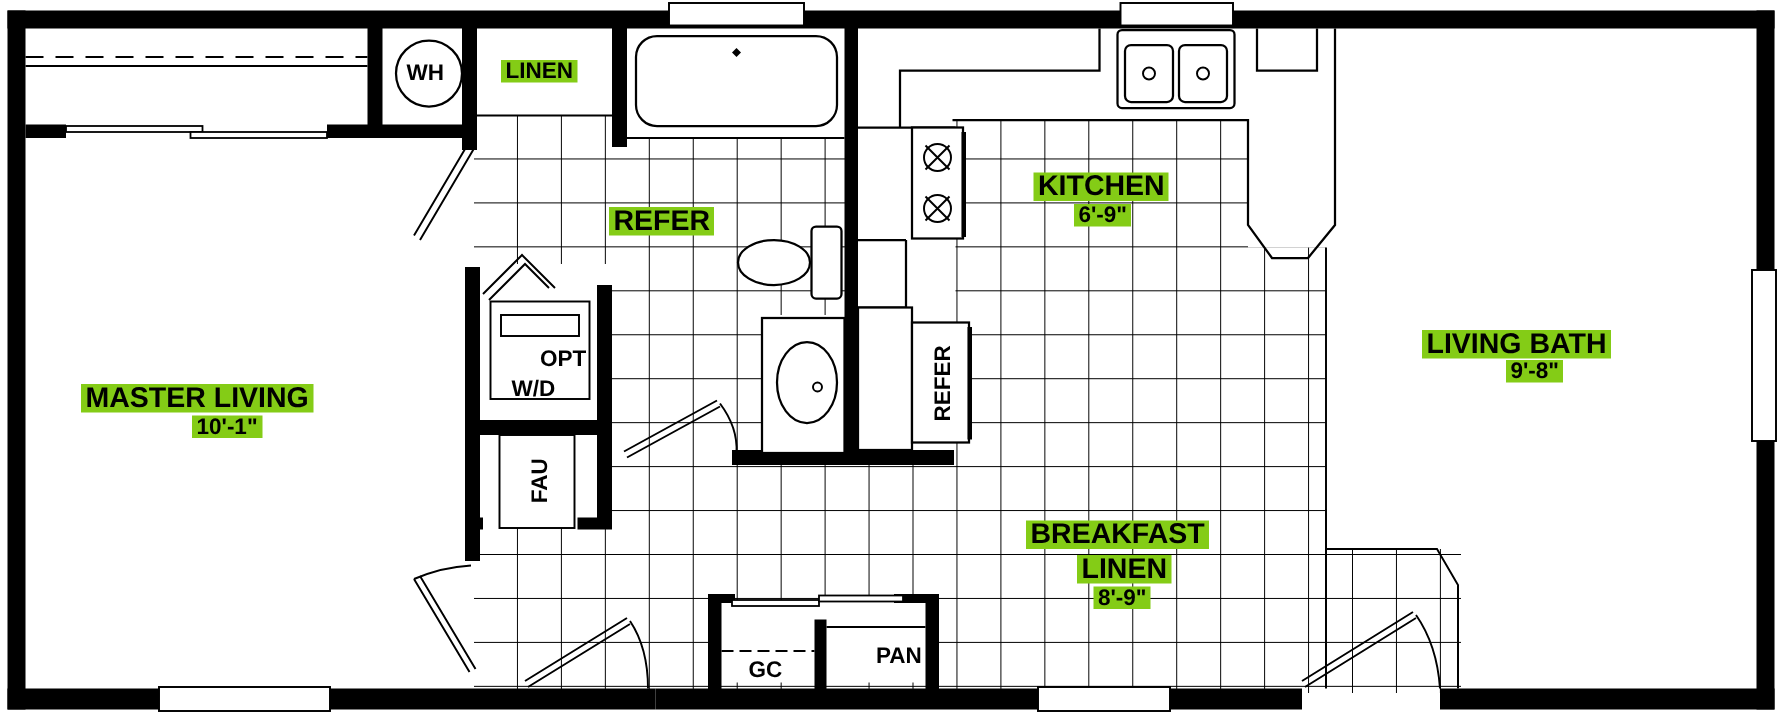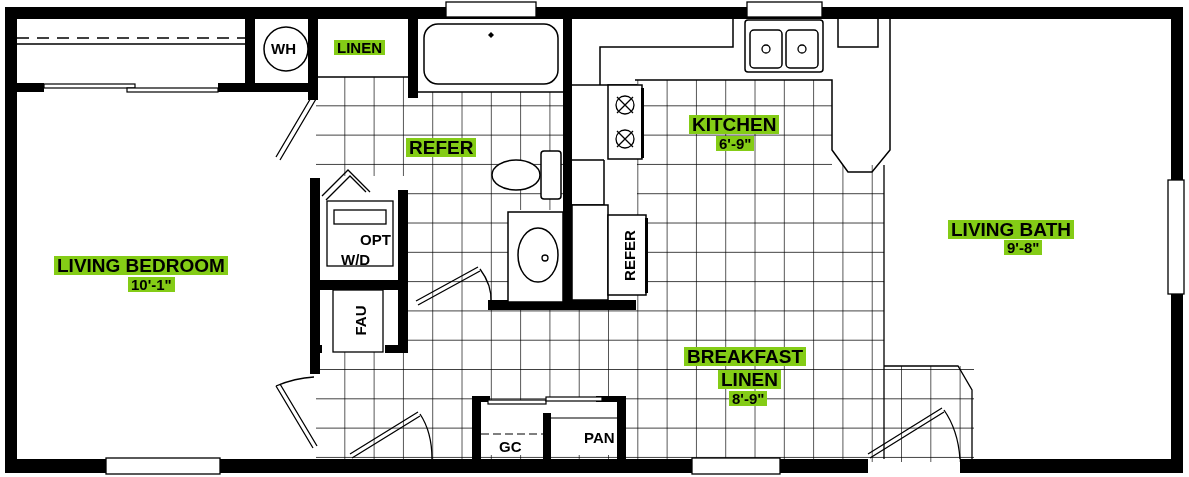--- a/index.html
+++ b/index.html
@@ -166,21 +166,21 @@
 <div class="lbl sm" style="left:334px;top:40px;">LINEN</div>
 
 <div class="lbl big" style="left:406px;top:138px;">REFER</div>
 
 <div class="lbl big" style="left:689px;top:115px;">KITCHEN</div>
 <div class="lbl dim" style="left:716px;top:136px;">6'-9"</div>
 
 <div class="lbl big" style="left:948px;top:220px;">LIVING BATH</div>
 <div class="lbl dim" style="left:1004px;top:240px;">9'-8"</div>
 
-<div class="lbl big" style="left:54px;top:256px;">LIVING BEDROOM</div>
+<div class="lbl big" style="left:54px;top:256px;">MASTER LIVING</div>
 <div class="lbl dim" style="left:128px;top:277px;">10'-1"</div>
 
 <div class="lbl big" style="left:684px;top:347px;">BREAKFAST</div>
 <div class="lbl big" style="left:718px;top:370px;">LINEN</div>
 <div class="lbl dim" style="left:729px;top:391px;">8'-9"</div>
 
 <div class="lbl sm" style="left:357px;top:232px;background:transparent;">OPT</div>
 <div class="lbl sm" style="left:338px;top:252px;background:transparent;">W/D</div>
 
 <div class="lbl sm rot" style="left:337px;top:313px;width:40px;background:transparent;">FAU</div>

